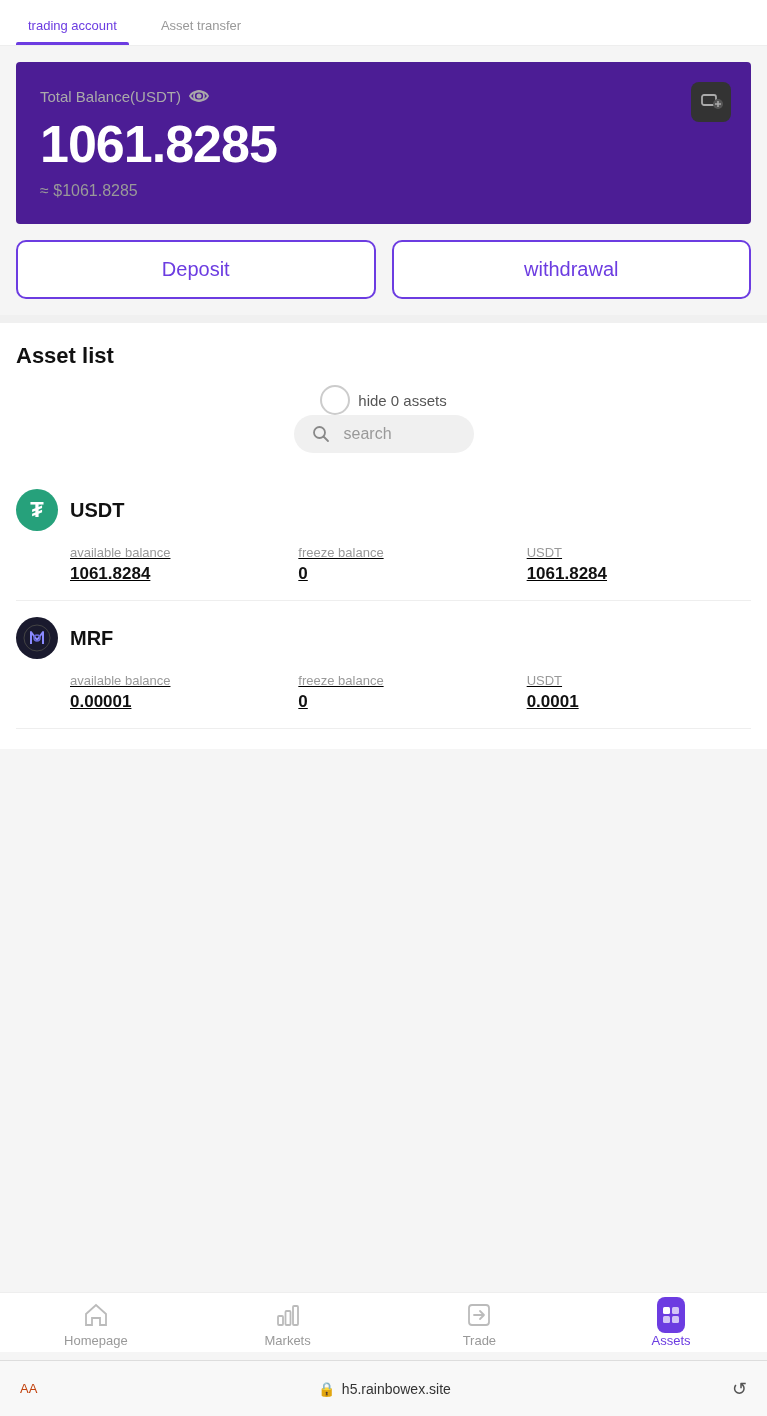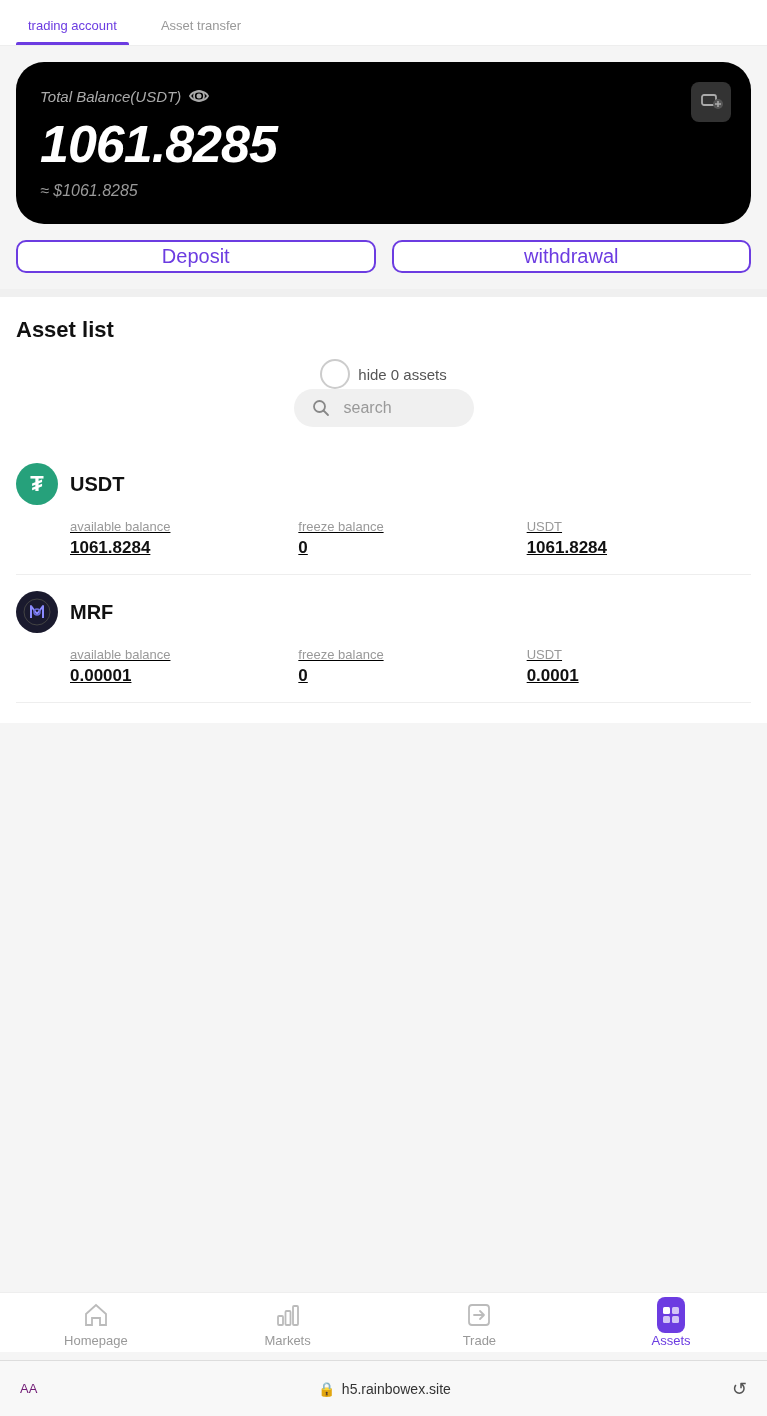--- a/index.html
+++ b/index.html
@@ -38,26 +38,25 @@
       left: 0;
       right: 0;
       height: 3px;
       background: #6c3ce1;
       border-radius: 2px 2px 0 0;
     }
 
     
     .balance-card {
       margin: 16px;
-      background: #000000;
-      border-radius: 28px;
+      background: #4c1d95;
+      border-radius: 4px;
       padding: 24px;
       color: #fff;
       position: relative;
-      font-style: italic;
     }
     .balance-label {
       display: flex;
       align-items: center;
       gap: 8px;
       color: #aaa;
       font-size: 15px;
       margin-bottom: 8px;
     }
     .eye-icon {
@@ -94,21 +93,21 @@
     }
 
     
     .action-buttons {
       display: flex;
       gap: 16px;
       margin: 16px;
     }
     .action-btn {
       flex: 1;
-      padding: 3px;
+      padding: 16px;
       border: 2px solid #6c3ce1;
       background: #fff;
       color: #6c3ce1;
       font-size: 20px;
       font-weight: 500;
       border-radius: 10px;
       cursor: pointer;
       text-align: center;
     }
 
@@ -271,21 +270,21 @@
       height: 56px;
       background: #f8f8f8;
       border-top: 1px solid #ddd;
       display: flex;
       align-items: center;
       justify-content: space-between;
       padding: 0 20px;
     }
     .browser-font {
       font-size: 13px;
-      color: #701a75;
+      color: #c2410c;
       font-weight: 500;
     }
     .browser-url {
       display: flex;
       align-items: center;
       gap: 6px;
       color: #333;
       font-size: 14px;
     }
     .lock-icon {

